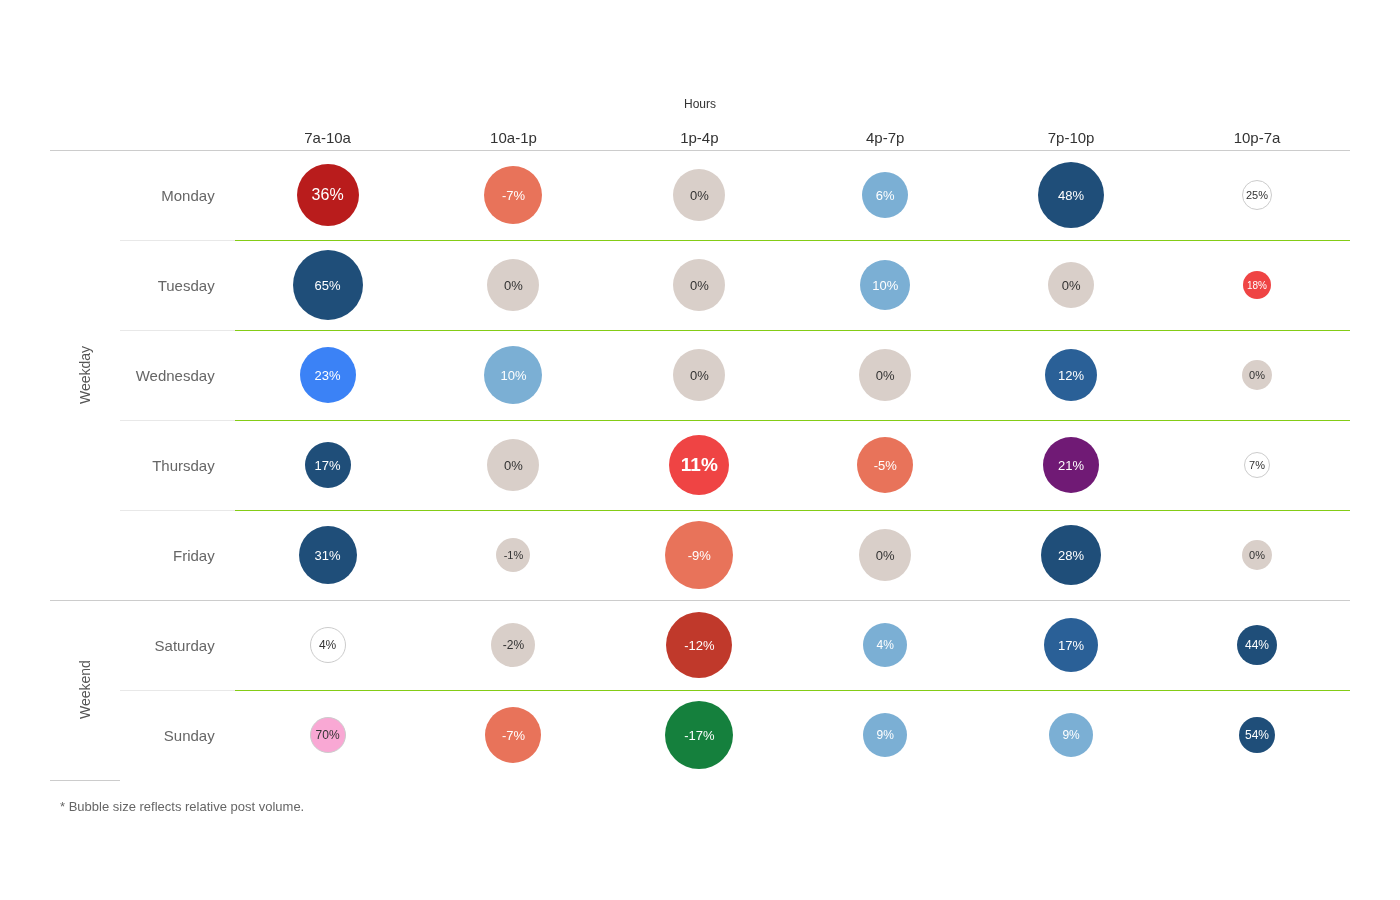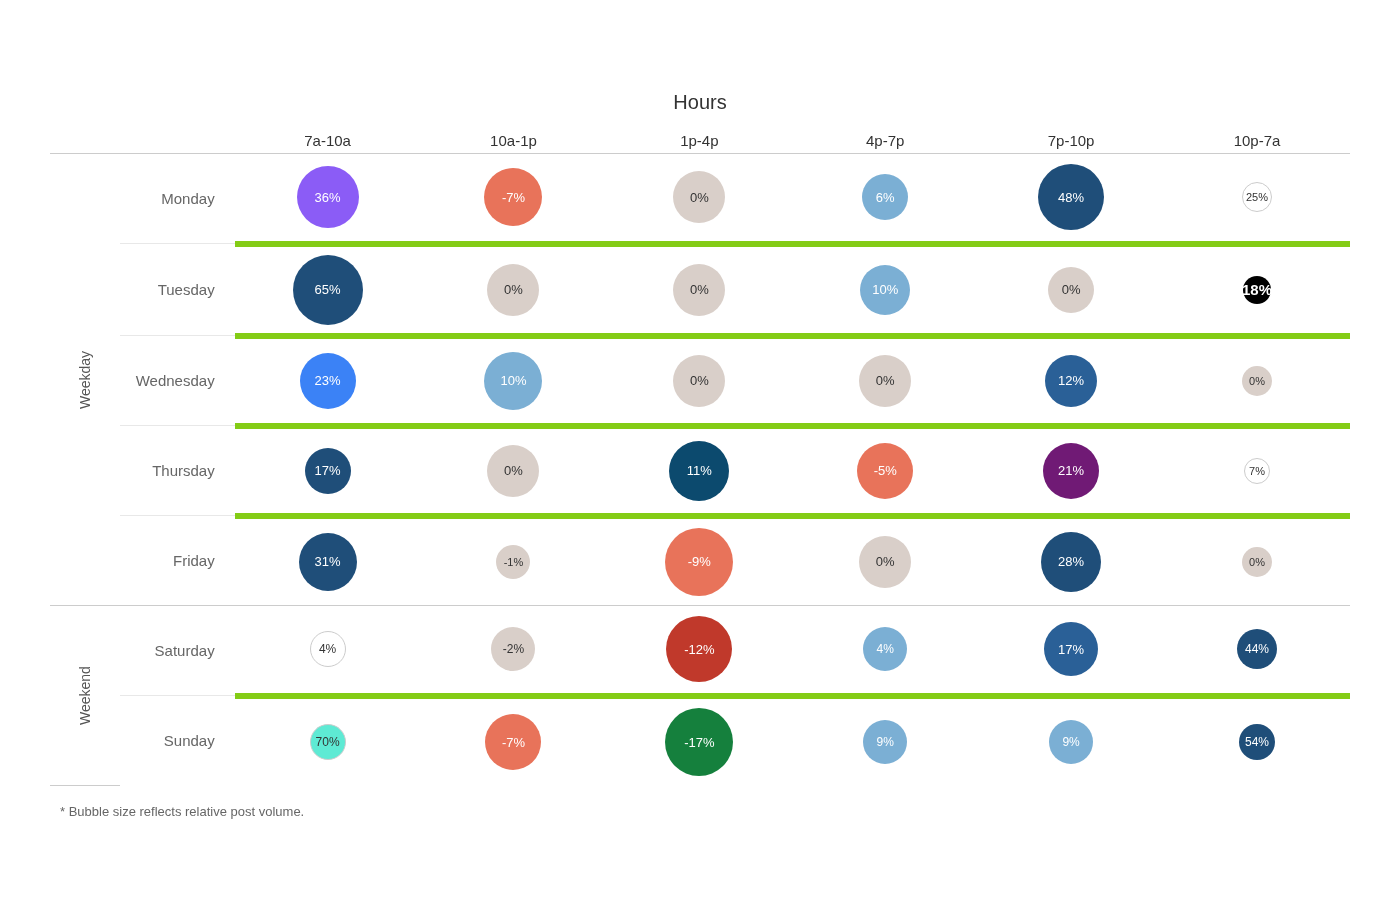--- a/index.html
+++ b/index.html
@@ -12,21 +12,21 @@
       width: 1400px;
       height: 900px;
       overflow: hidden;
     }
     .chart-container {
       width: 1340px;
       padding: 30px 20px 20px 20px;
     }
     .chart-title {
       text-align: center;
-      font-size: 20px;
+      font-size: 12px;
       color: #333;
       font-weight: 400;
       margin-bottom: 10px;
     }
     .chart-table {
       width: 100%;
       border-collapse: collapse;
     }
     .chart-table th {
       font-weight: 400;
@@ -62,21 +62,21 @@
       padding: 0 20px 0 0;
       white-space: nowrap;
       border-top: 1px solid #e8e8e8;
     }
     .day-label-cell.first-in-section {
       border-top: 1px solid #ccc;
     }
     .bubble-cell {
       text-align: center;
       padding: 8px 4px;
-      border-top: 6px solid #84cc16;
+      border-top: 1px solid #84cc16;
     }
     .bubble-cell.first-in-section {
       border-top: 1px solid #ccc;
     }
     .bubble {
       display: inline-flex;
       align-items: center;
       justify-content: center;
       border-radius: 50%;
       font-size: 13px;
@@ -113,50 +113,50 @@
           <th class="col-label">1p-4p</th>
           <th class="col-label">4p-7p</th>
           <th class="col-label">7p-10p</th>
           <th class="col-label">10p-7a</th>
         </tr>
     </thead>
     <tbody id="table-body">
         <tr class="data-row">
           <td class="section-label-cell" rowspan="5">Weekday</td>
           <td class="day-label-cell first-in-section">Monday</td>
-          <td class="bubble-cell first-in-section"><div class="bubble" style="width: 62px; height: 62px; background-color: #8b5cf6; font-size: 13px;">36%</div></td>
+          <td class="bubble-cell first-in-section"><div class="bubble" style="width: 62px; height: 62px; background-color: #b91c1c; font-size: 16px;">36%</div></td>
           <td class="bubble-cell first-in-section"><div class="bubble" style="width: 58px; height: 58px; background-color: rgb(232, 115, 90); font-size: 13px;">-7%</div></td>
           <td class="bubble-cell first-in-section"><div class="bubble light-text" style="width: 52px; height: 52px; background-color: rgb(217, 207, 201); font-size: 13px;">0%</div></td>
           <td class="bubble-cell first-in-section"><div class="bubble" style="width: 46px; height: 46px; background-color: rgb(123, 175, 212); font-size: 13px;">6%</div></td>
           <td class="bubble-cell first-in-section"><div class="bubble" style="width: 66px; height: 66px; background-color: rgb(31, 78, 121); font-size: 13px;">48%</div></td>
           <td class="bubble-cell first-in-section"><div class="bubble light-text" style="width: 30px; height: 30px; background-color: rgb(255, 255, 255); font-size: 11px; border: 1px solid rgb(204, 204, 204);">25%</div></td>
         </tr>
         <tr class="data-row">
           <td class="day-label-cell">Tuesday</td>
           <td class="bubble-cell"><div class="bubble" style="width: 70px; height: 70px; background-color: rgb(31, 78, 121); font-size: 13px;">65%</div></td>
           <td class="bubble-cell"><div class="bubble light-text" style="width: 52px; height: 52px; background-color: rgb(217, 207, 201); font-size: 13px;">0%</div></td>
           <td class="bubble-cell"><div class="bubble light-text" style="width: 52px; height: 52px; background-color: rgb(217, 207, 201); font-size: 13px;">0%</div></td>
           <td class="bubble-cell"><div class="bubble" style="width: 50px; height: 50px; background-color: rgb(123, 175, 212); font-size: 13px;">10%</div></td>
           <td class="bubble-cell"><div class="bubble light-text" style="width: 46px; height: 46px; background-color: rgb(217, 207, 201); font-size: 13px;">0%</div></td>
-          <td class="bubble-cell"><div class="bubble" style="width: 28px; height: 28px; background-color: #000000; font-size: 15px; font-weight: bold;">18%</div></td>
+          <td class="bubble-cell"><div class="bubble" style="width: 28px; height: 28px; background-color: #ef4444; font-size: 10px;">18%</div></td>
         </tr>
         <tr class="data-row">
           <td class="day-label-cell">Wednesday</td>
           <td class="bubble-cell"><div class="bubble" style="width: 56px; height: 56px; background-color: #3b82f6; font-size: 13px;">23%</div></td>
           <td class="bubble-cell"><div class="bubble" style="width: 58px; height: 58px; background-color: rgb(123, 175, 212); font-size: 13px;">10%</div></td>
           <td class="bubble-cell"><div class="bubble light-text" style="width: 52px; height: 52px; background-color: rgb(217, 207, 201); font-size: 13px;">0%</div></td>
           <td class="bubble-cell"><div class="bubble light-text" style="width: 52px; height: 52px; background-color: rgb(217, 207, 201); font-size: 13px;">0%</div></td>
           <td class="bubble-cell"><div class="bubble" style="width: 52px; height: 52px; background-color: rgb(42, 96, 151); font-size: 13px;">12%</div></td>
           <td class="bubble-cell"><div class="bubble light-text" style="width: 30px; height: 30px; background-color: rgb(217, 207, 201); font-size: 11px;">0%</div></td>
         </tr>
         <tr class="data-row">
           <td class="day-label-cell">Thursday</td>
           <td class="bubble-cell"><div class="bubble" style="width: 46px; height: 46px; background-color: rgb(31, 78, 121); font-size: 13px;">17%</div></td>
           <td class="bubble-cell"><div class="bubble light-text" style="width: 52px; height: 52px; background-color: rgb(217, 207, 201); font-size: 13px;">0%</div></td>
-          <td class="bubble-cell"><div class="bubble" style="width: 60px; height: 60px; background-color: #0c4a6e; font-size: 13px;">11%</div></td>
+          <td class="bubble-cell"><div class="bubble" style="width: 60px; height: 60px; background-color: #ef4444; font-size: 19px; font-weight: bold;">11%</div></td>
           <td class="bubble-cell"><div class="bubble" style="width: 56px; height: 56px; background-color: rgb(232, 115, 90); font-size: 13px;">-5%</div></td>
           <td class="bubble-cell"><div class="bubble" style="width: 56px; height: 56px; background-color: #701a75; font-size: 13px;">21%</div></td>
           <td class="bubble-cell"><div class="bubble light-text" style="width: 26px; height: 26px; background-color: rgb(255, 255, 255); font-size: 11px; border: 1px solid rgb(204, 204, 204);">7%</div></td>
         </tr>
         <tr class="data-row">
           <td class="day-label-cell">Friday</td>
           <td class="bubble-cell"><div class="bubble" style="width: 58px; height: 58px; background-color: rgb(31, 78, 121); font-size: 13px;">31%</div></td>
           <td class="bubble-cell"><div class="bubble light-text" style="width: 34px; height: 34px; background-color: rgb(217, 207, 201); font-size: 11px;">-1%</div></td>
           <td class="bubble-cell"><div class="bubble" style="width: 68px; height: 68px; background-color: rgb(232, 115, 90); font-size: 13px;">-9%</div></td>
           <td class="bubble-cell"><div class="bubble light-text" style="width: 52px; height: 52px; background-color: rgb(217, 207, 201); font-size: 13px;">0%</div></td>
@@ -168,21 +168,21 @@
           <td class="day-label-cell first-in-section">Saturday</td>
           <td class="bubble-cell first-in-section"><div class="bubble light-text" style="width: 36px; height: 36px; background-color: rgb(255, 255, 255); font-size: 12px; border: 1px solid rgb(204, 204, 204);">4%</div></td>
           <td class="bubble-cell first-in-section"><div class="bubble light-text" style="width: 44px; height: 44px; background-color: rgb(217, 207, 201); font-size: 12px;">-2%</div></td>
           <td class="bubble-cell first-in-section"><div class="bubble" style="width: 66px; height: 66px; background-color: rgb(192, 57, 43); font-size: 13px;">-12%</div></td>
           <td class="bubble-cell first-in-section"><div class="bubble" style="width: 44px; height: 44px; background-color: rgb(123, 175, 212); font-size: 12px;">4%</div></td>
           <td class="bubble-cell first-in-section"><div class="bubble" style="width: 54px; height: 54px; background-color: rgb(42, 96, 151); font-size: 13px;">17%</div></td>
           <td class="bubble-cell first-in-section"><div class="bubble" style="width: 40px; height: 40px; background-color: rgb(31, 78, 121); font-size: 12px;">44%</div></td>
         </tr>
         <tr class="data-row">
           <td class="day-label-cell">Sunday</td>
-          <td class="bubble-cell"><div class="bubble light-text" style="width: 36px; height: 36px; background-color: #5eead4; font-size: 12px; border: 1px solid rgb(204, 204, 204);">70%</div></td>
+          <td class="bubble-cell"><div class="bubble light-text" style="width: 36px; height: 36px; background-color: #f9a8d4; font-size: 12px; border: 1px solid rgb(204, 204, 204);">70%</div></td>
           <td class="bubble-cell"><div class="bubble" style="width: 56px; height: 56px; background-color: rgb(232, 115, 90); font-size: 13px;">-7%</div></td>
           <td class="bubble-cell"><div class="bubble" style="width: 68px; height: 68px; background-color: #15803d; font-size: 13px;">-17%</div></td>
           <td class="bubble-cell"><div class="bubble" style="width: 44px; height: 44px; background-color: rgb(123, 175, 212); font-size: 12px;">9%</div></td>
           <td class="bubble-cell"><div class="bubble" style="width: 44px; height: 44px; background-color: rgb(123, 175, 212); font-size: 12px;">9%</div></td>
           <td class="bubble-cell"><div class="bubble" style="width: 36px; height: 36px; background-color: rgb(31, 78, 121); font-size: 12px;">54%</div></td>
         </tr>
       </tbody>
   </table>
   <div class="footnote">* Bubble size reflects relative post volume.</div>
 </div>

